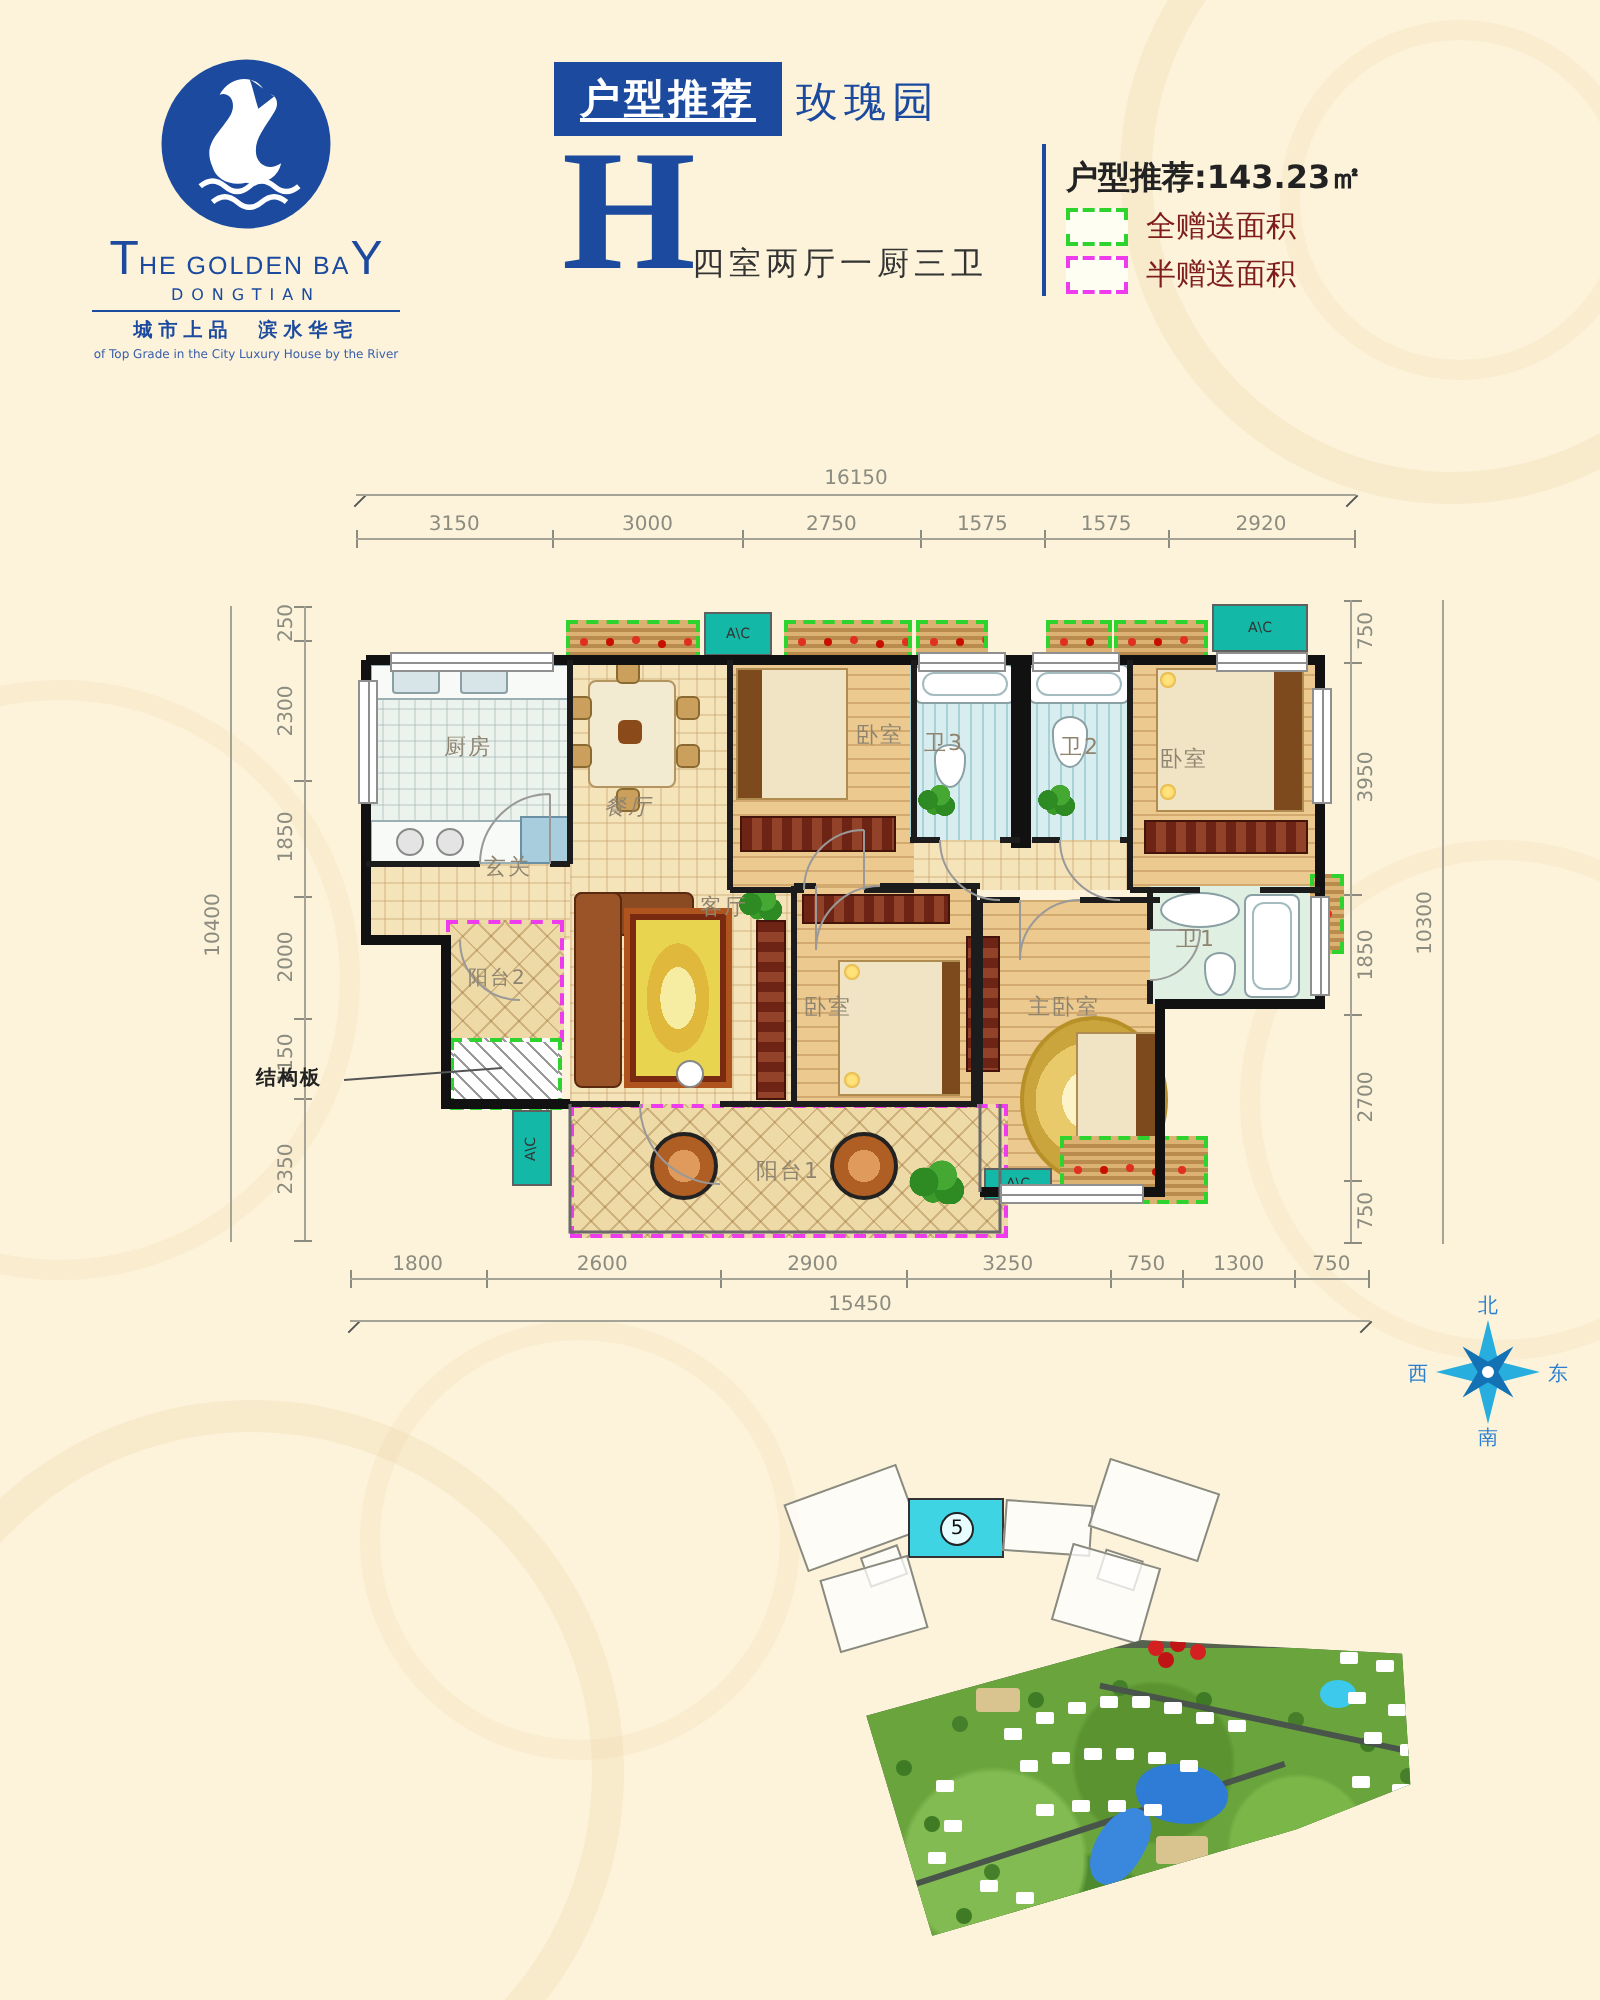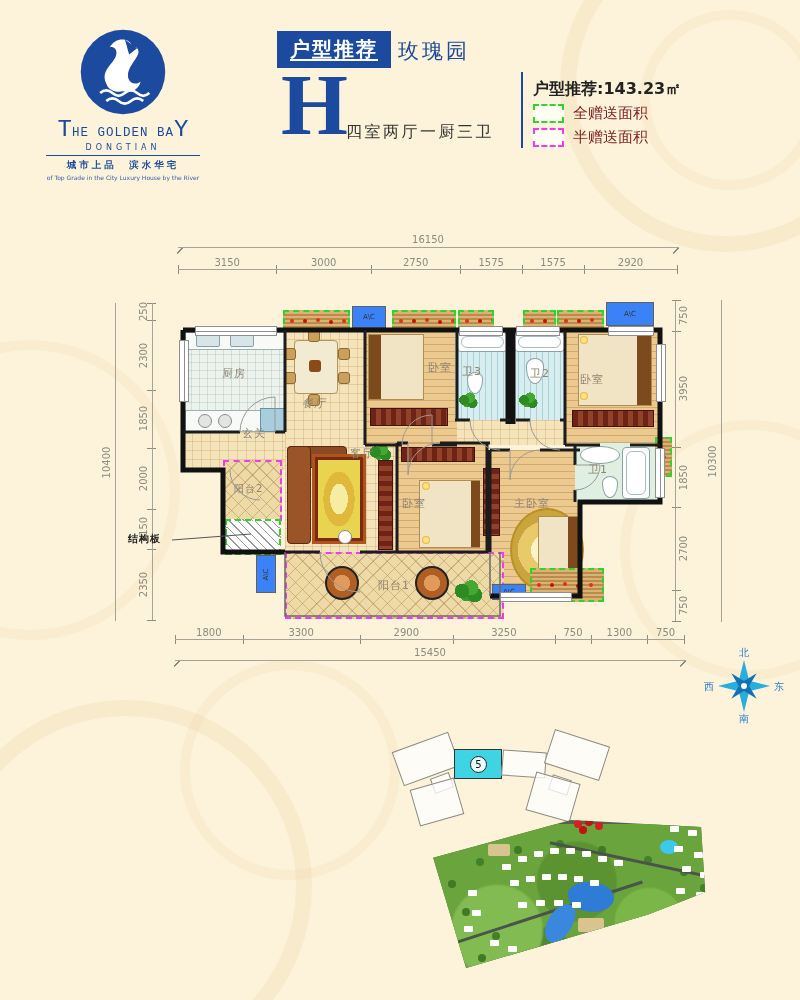--- a/index.html
+++ b/index.html
@@ -5,21 +5,21 @@
   html,body{margin:0;padding:0;}
   .page{position:relative;width:800px;height:1000px;background:#fcf3da;overflow:hidden;
         font-family:"DejaVu Sans",sans-serif;}
   .orn{position:absolute;border-radius:50%;border:16px solid rgba(228,192,128,.16);}
   .orn.o2{border-width:10px;border-color:rgba(228,192,128,.12);}
 
   
   .logo{position:absolute;left:38px;top:28px;width:170px;text-align:center;color:#1b4a9e;}
   .logo-circle{width:88px;height:88px;margin:0 auto;}
   .logo-cn{font-family:"Liberation Serif",serif;font-weight:bold;font-size:27px;letter-spacing:3px;margin-top:4px;}
-  .logo-en{font-family:Liberation Mono, monospace;margin-top:2px;line-height:1;}
+  .logo-en{font-family:Liberation Sans, sans-serif;margin-top:2px;line-height:1;}
   .logo-en .big{font-size:24px;}
   .logo-en .mid{font-size:12.5px;letter-spacing:1px;}
   .logo-sub{font-size:8px;letter-spacing:4px;margin-top:1px;}
   .logo-line{height:0;border-top:1px solid #1b4a9e;margin:3px 8px 3px 8px;}
   .logo-tag{font-size:9.5px;letter-spacing:3px;font-weight:bold;}
   .logo-tag-en{font-size:6px;color:#3a5fae;margin-top:2px;letter-spacing:0;}
 
   
   .badge{position:absolute;left:277px;top:31px;background:#1b4a9e;color:#fff;font-size:20px;
          font-weight:bold;padding:5px 13px;letter-spacing:2px;text-decoration:underline;text-underline-offset:3px;}
@@ -69,21 +69,21 @@
         linear-gradient(90deg,rgba(130,160,160,.25) 1px,transparent 1px);background-size:8px 8px;}
   .bathf{background:#d8edef;background-image:repeating-linear-gradient(90deg,rgba(80,160,170,.35) 0 1px,transparent 1px 6px);}
   .diam{background:#eedaa6;background-image:repeating-linear-gradient(45deg,rgba(150,105,50,.35) 0 1px,transparent 1px 10px),
         repeating-linear-gradient(-45deg,rgba(150,105,50,.35) 0 1px,transparent 1px 10px);}
   .mg{border:2px dashed #ee3bee;}
   .gr{border:2px dashed #2ed32e;}
   .slab{background:#fff;background-image:repeating-linear-gradient(45deg,#9a9a9a 0 1px,transparent 1px 6px);}
   .fl{background:repeating-linear-gradient(180deg,#dcb272 0 2px,#b98c4e 2px 4px);overflow:hidden;}
   .fl::after{content:"";position:absolute;left:5px;top:50%;margin-top:-2px;width:4px;height:4px;border-radius:50%;
              background:#e03020;box-shadow:13px 0 0 #c81000,26px -1px 0 #e03020,39px 1px 0 #c81000,52px 0 0 #e03020;}
-  .acb{background:#3b82f6;border:1px solid #606060;color:#333;font-size:7px;display:flex;align-items:center;justify-content:center;line-height:1;}
+  .acb{background:#14b8a6;border:1px solid #606060;color:#333;font-size:7px;display:flex;align-items:center;justify-content:center;line-height:1;}
   .window{background:#fff;border:1px solid #8f8f8f;}
   .window::after{content:"";position:absolute;left:0;right:0;top:50%;height:1px;background:#8f8f8f;}
   .window.v::after{left:50%;top:0;bottom:0;width:1px;height:auto;}
   .rlabel{color:#8f8470;font-size:11px;white-space:nowrap;letter-spacing:1px;}
   .bed{background:#f0e4c4;border:1px solid #b08c50;}
   .pil{background:#7c4a1c;}
   .ward{background:repeating-linear-gradient(90deg,#6e2414 0 5px,#93422a 5px 10px);border:1px solid #44140a;}
   .ward.v{background:repeating-linear-gradient(180deg,#6e2414 0 5px,#93422a 5px 10px);}
   .tub{background:#fff;border:1px solid #8aa0a4;border-radius:4px;}
   .tub::after{content:"";position:absolute;inset:3px;border:1px solid #a4bcc0;border-radius:6px;}
@@ -195,21 +195,21 @@
     <div class="seg" style="flex-grow:3150">3150</div>
     <div class="seg" style="flex-grow:3000">3000</div>
     <div class="seg" style="flex-grow:2750">2750</div>
     <div class="seg" style="flex-grow:1575">1575</div>
     <div class="seg" style="flex-grow:1575">1575</div>
     <div class="seg" style="flex-grow:2920">2920</div>
     <div class="end"></div>
   </div>
   <div class="dimrow" style="left:175px;top:628px;width:510px;">
     <div class="seg" style="flex-grow:1800">1800</div>
-    <div class="seg" style="flex-grow:3900">3300</div>
+    <div class="seg" style="flex-grow:3900">2600</div>
     <div class="seg" style="flex-grow:2900">2900</div>
     <div class="seg" style="flex-grow:3250">3250</div>
     <div class="seg" style="flex-grow:750">750</div>
     <div class="seg" style="flex-grow:1300">1300</div>
     <div class="seg" style="flex-grow:750">750</div>
     <div class="end"></div>
   </div>
   <div class="dimtotal" style="left:175px;top:648px;width:510px;"><i></i><span>15450</span></div>
 
   <div class="dtv" style="left:96px;top:303px;width:22px;height:318px;">

